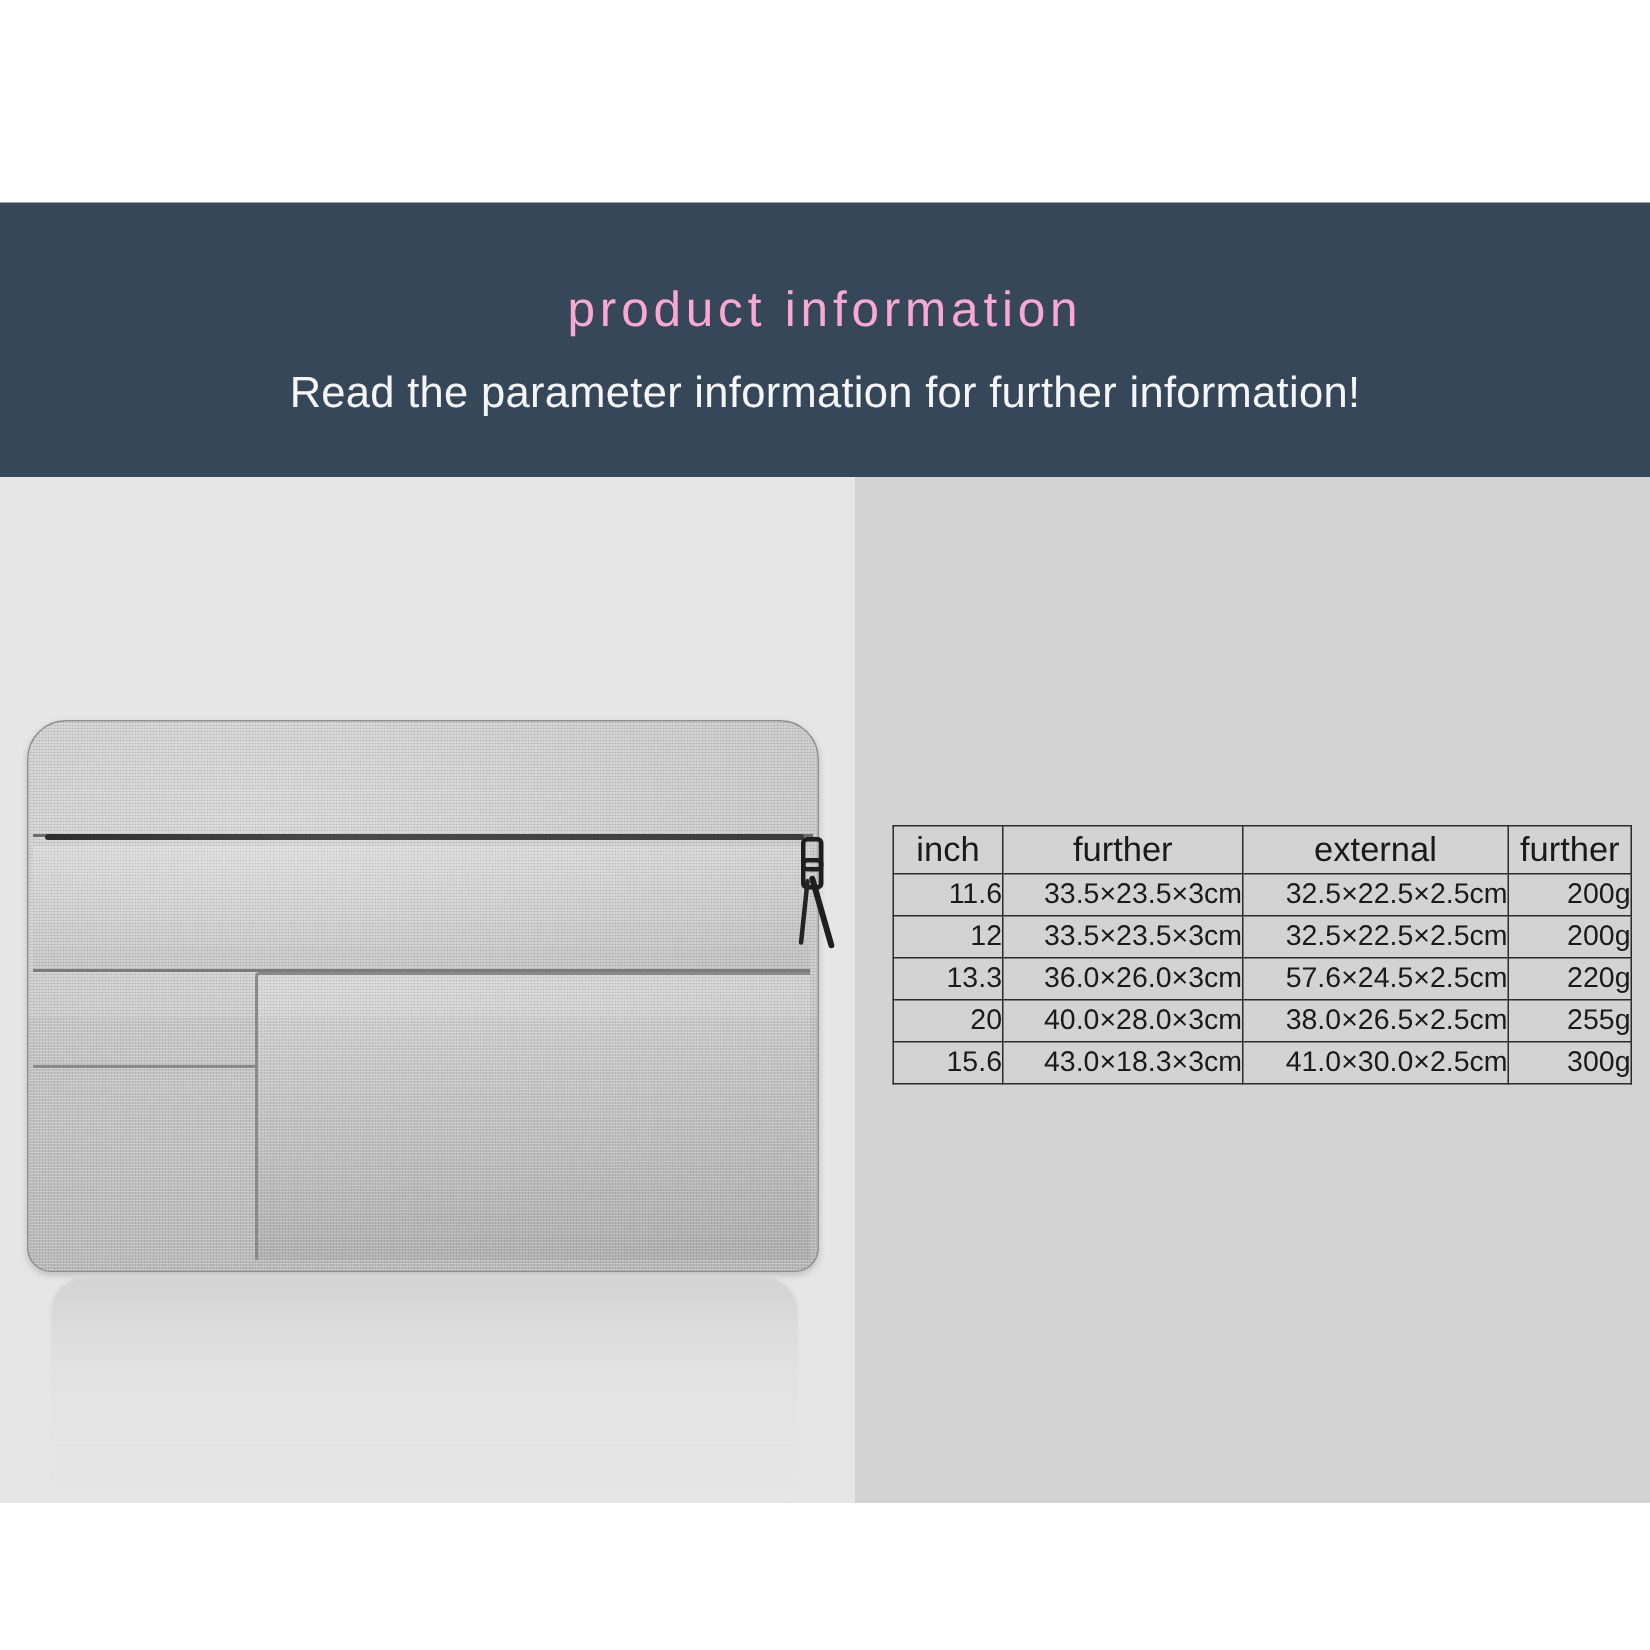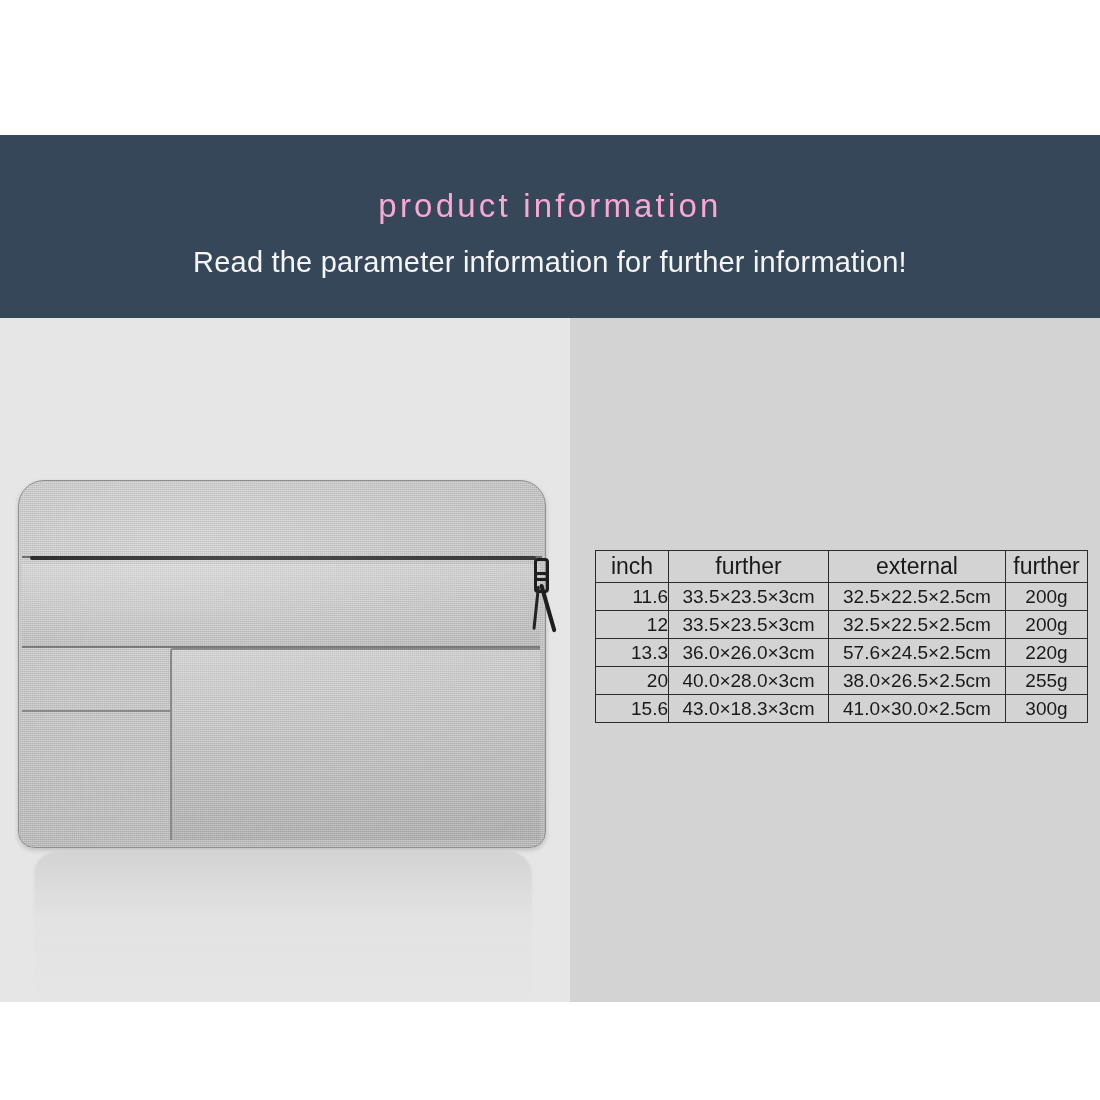--- a/index.html
+++ b/index.html
@@ -169,21 +169,21 @@
     color: #1a1a1a;
     font-weight: 400;
     padding: 0;
     background: #d3d3d3;
   }
   table.spec th {
     height: 31px;
     font-size: 23px;
     text-align: center;
   }
-  table.spec td { height: 27px; font-size: 19px; text-align: center; }
+  table.spec td { height: 27px; font-size: 19px; text-align: right; }
   table.spec td.c-inch { text-align: right; padding-left: 4px; font-size: 19px; }
   col.col-inch   { width: 73px; }
   col.col-ext    { width: 160px; }
   col.col-int    { width: 177px; }
   col.col-weight { width: 82px; }
 </style>
 </head>
 <body>
 
 <div id="page">

